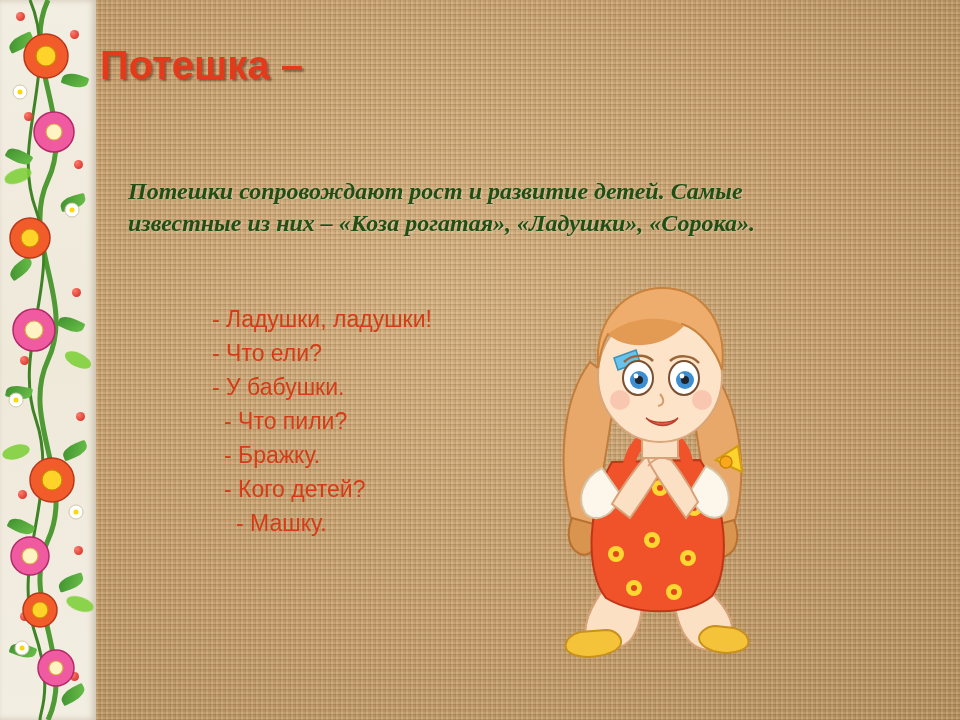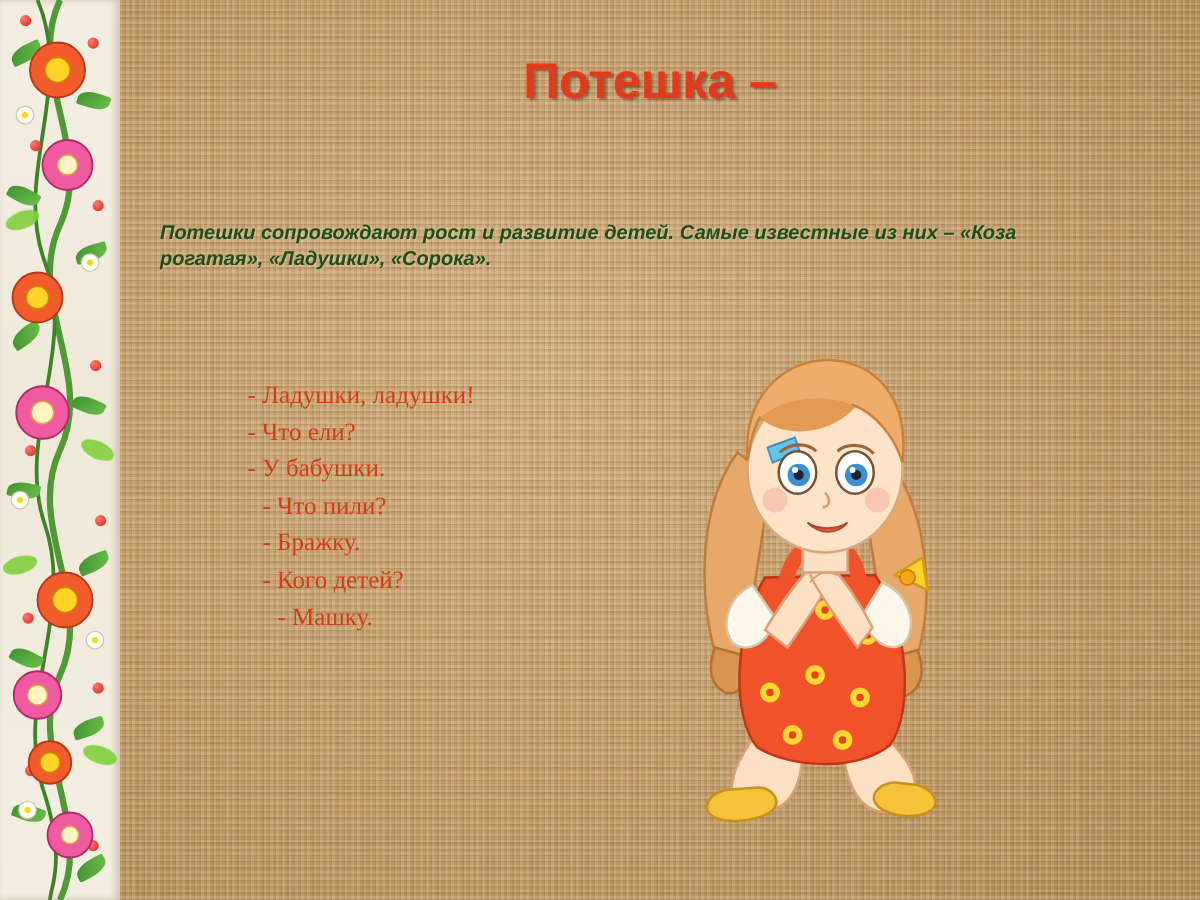--- a/index.html
+++ b/index.html
@@ -53,21 +53,21 @@
     border-radius: 50%;
     background: radial-gradient(circle at 30% 30%, #ff7a6e, #d0261c);
   }
 
   
   .title {
     position: absolute;
     left: 100px;
     top: 44px;
     width: 840px;
-    text-align: center;
+    text-align: left;
     font-size: 40px;
     font-weight: bold;
     color: #e23a1a;
     text-shadow: 2px 2px 2px rgba(60,30,10,0.45);
     line-height: 1.05;
   }
   .subtitle {
     position: absolute;
     left: 104px;
     top: 94px;
@@ -77,37 +77,37 @@
     font-weight: bold;
     color: #1f4f14;
     text-shadow: 1px 1px 2px rgba(255,255,255,0.35);
     line-height: 1.22;
   }
   .para {
     position: absolute;
     left: 128px;
     top: 176px;
     width: 700px;
-    font-size: 16px;
+    font-size: 24px;
     font-weight: bold;
     font-style: italic;
     color: #1f4f14;
     text-shadow: 1px 1px 2px rgba(255,255,255,0.3);
     line-height: 1.32;
+    font-family: Liberation Serif, serif;
   }
 
   .rhyme {
     position: absolute;
-    left: 180px;
+    left: 194px;
     top: 302px;
     width: 330px;
-    font-size: 20px;
+    font-size: 23px;
     color: #d43c17;
     line-height: 1.48;
-    font-family: Liberation Serif, serif;
   }
   .rhyme div { white-space: nowrap; }
   .rhyme .ind1 { padding-left: 18px; }
   .rhyme .ind2 { padding-left: 30px; }
   .rhyme .ind3 { padding-left: 42px; }
 
   
   .girl {
     position: absolute;
     left: 520px;

